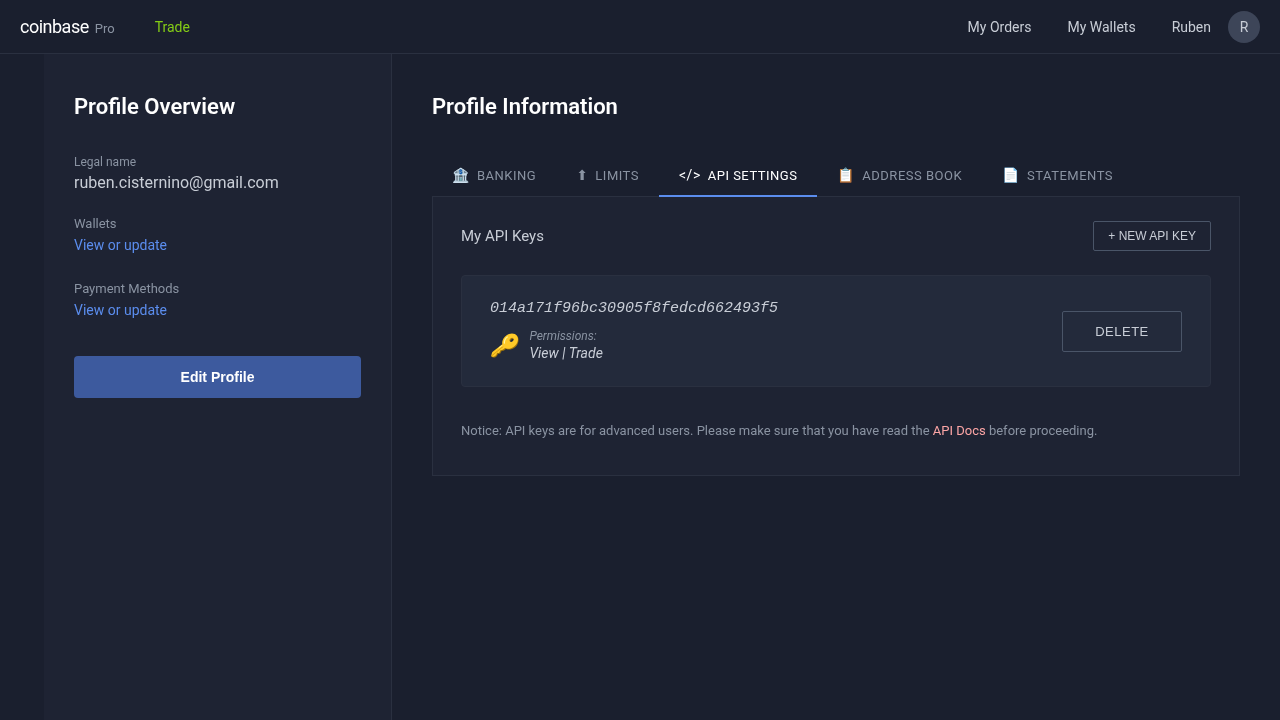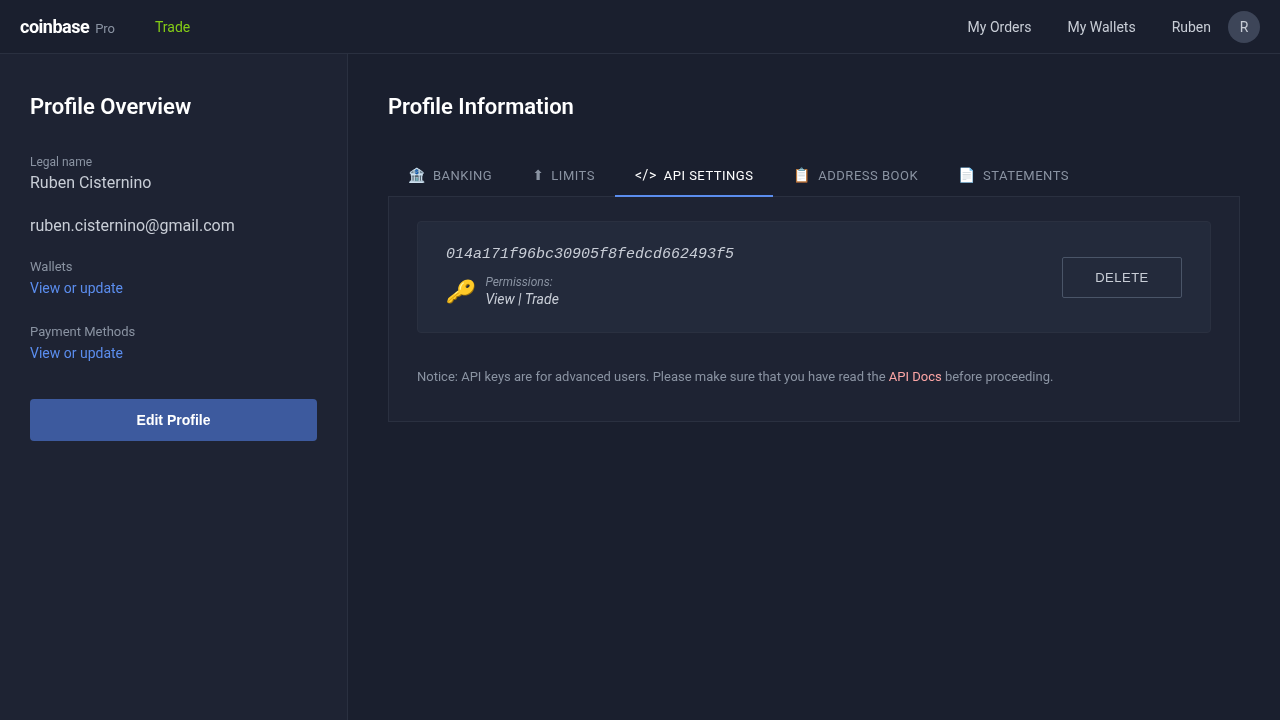--- a/index.html
+++ b/index.html
@@ -26,21 +26,21 @@
     }
     .nav-logo {
       display: flex;
       align-items: center;
       gap: 6px;
       margin-right: 40px;
     }
     .nav-logo-text {
       color: #ffffff;
       font-size: 18px;
-      font-weight: 700;
+      font-weight: 400;
       letter-spacing: -0.5px;
     }
     .nav-logo-pro {
       color: #8a93a2;
       font-size: 13px;
       font-weight: 400;
       margin-top: 3px;
     }
     .nav-trade {
       color: #84cc16;
@@ -77,20 +77,21 @@
       justify-content: center;
       color: #c8cdd6;
       font-size: 14px;
     }
 
     
     .main-layout {
       display: flex;
       flex: 1;
       overflow: hidden;
+      padding-left: 44px;
     }
 
     
     .sidebar {
       width: 348px;
       background-color: #1e2333;
       padding: 40px 30px 30px 30px;
       flex-shrink: 0;
       border-right: 1px solid #2a3040;
     }
@@ -292,21 +293,20 @@
     </div>
   </div>
 </nav>
 
 <div class="main-layout">
 
   <aside class="sidebar">
     <h2 class="sidebar-title">Profile Overview</h2>
 
     <p class="sidebar-field-label">Legal name</p>
-    <p class="sidebar-field-value">Ruben Cisternino</p>
 
     <p class="sidebar-field-value">ruben.cisternino@gmail.com</p>
 
     <p class="sidebar-section-label">Wallets</p>
     <a class="sidebar-link">View or update</a>
 
     <p class="sidebar-section-label">Payment Methods</p>
     <a class="sidebar-link">View or update</a>
 
     <button class="edit-profile-btn">Edit Profile</button>
@@ -332,20 +332,24 @@
         <span class="tab-icon">📋</span>
         <span>ADDRESS BOOK</span>
       </div>
       <div class="tab">
         <span class="tab-icon">📄</span>
         <span>STATEMENTS</span>
       </div>
     </div>
 
     <div class="api-section">
+      <div class="api-section-header">
+        <span class="api-section-title">My API Keys</span>
+        <button class="new-api-btn">+ NEW API KEY</button>
+      </div>
 
       <div class="api-key-card">
         <div class="api-key-info">
           <span class="api-key-value">014a171f96bc30905f8fedcd662493f5</span>
           <div class="api-key-permissions">
             <span class="key-icon">🔑</span>
             <div>
               <span class="permissions-label">Permissions:</span>
               <span class="permissions-value">View | Trade</span>
             </div>

